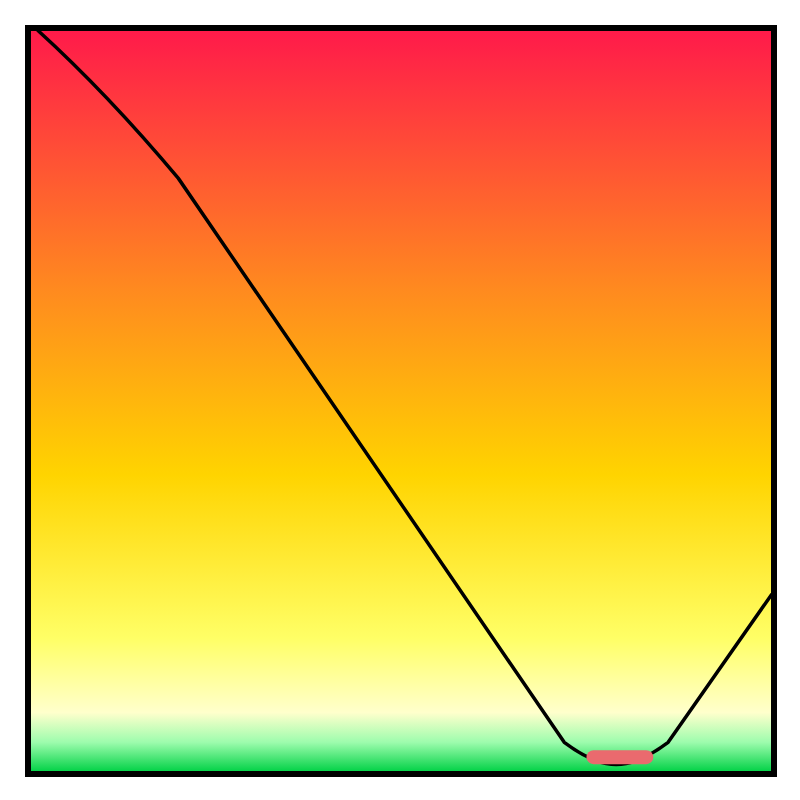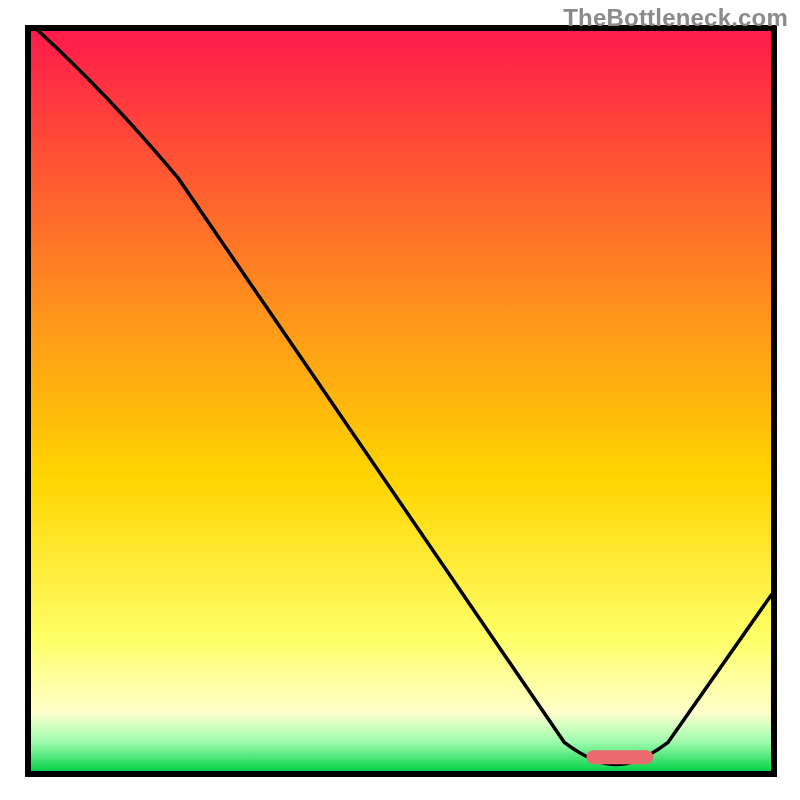--- a/index.html
+++ b/index.html
@@ -50,14 +50,13 @@
 
     <rect id="plot-bg" x="30" y="30" width="742" height="742" fill="url(#bg)"></rect>
 
     <rect id="plot-frame" x="28" y="28" width="746" height="746" fill="none" stroke="#000000" stroke-width="6"></rect>
 
     <path id="curve" fill="none" stroke="#000000" stroke-width="3.5" d="M 37.42 30 Q 107.91 94.19999999999999 178.4 178.39999999999998 L 564.24 742.3199999999999 Q 593.92 764.58 616.18 764.58 Q 638.4399999999999 764.58 668.12 742.3199999999999 L 772 593.92"></path>
 
     <rect id="marker" rx="7" ry="7" height="14" fill="#ea6a6e" x="586.5" y="750.16" width="66.77999999999997"></rect>
   </svg>
 
-  <div class="attribution">TheBottleneck.com</div>
 </div>
 
 </body></html>

